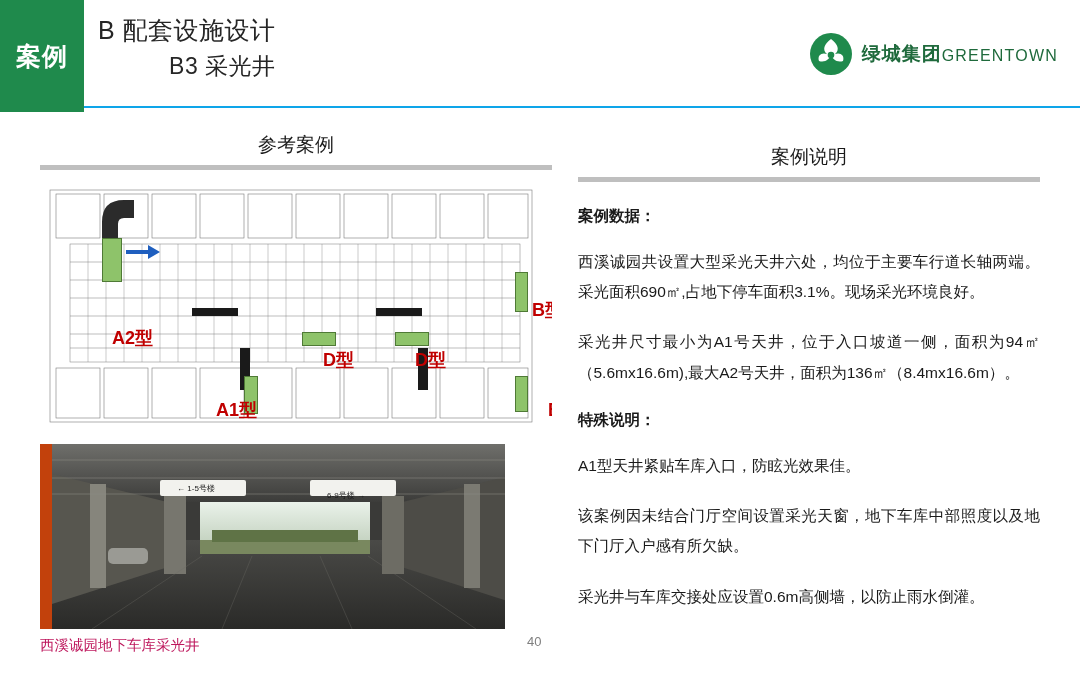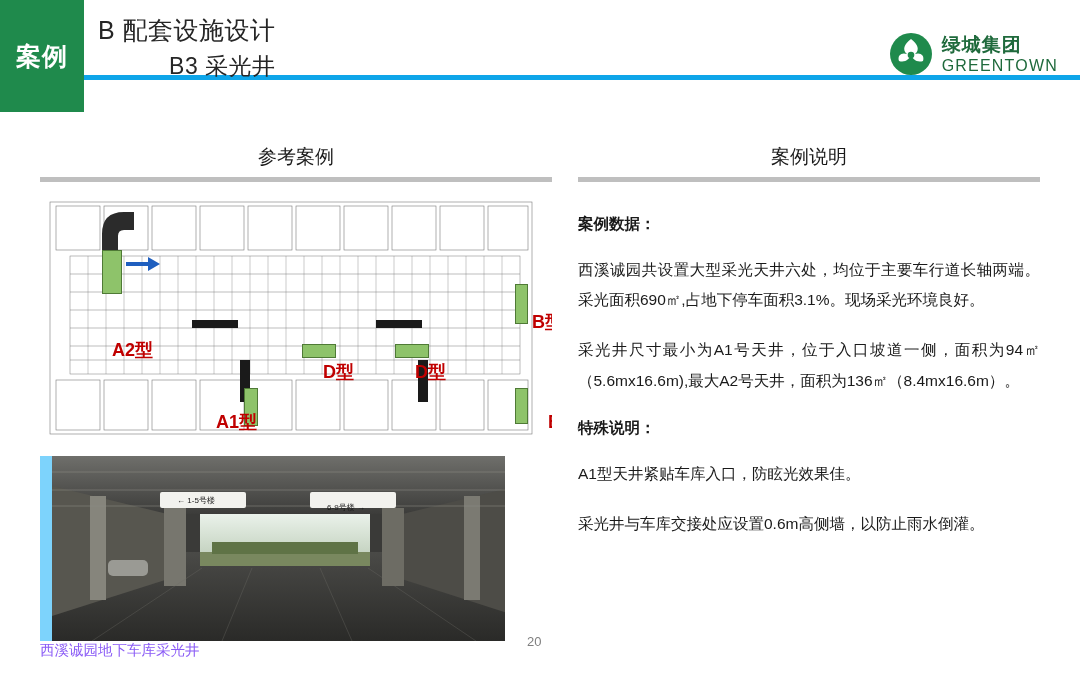--- a/index.html
+++ b/index.html
@@ -6,23 +6,23 @@
   html, body {
     width: 1080px; height: 675px;
     background: #ffffff;
     font-family: "Liberation Sans", sans-serif;
     overflow: hidden;
   }
   .slide { position: relative; width: 1080px; height: 675px; background: #fff; }
 
   
   .header {
-    position: absolute; left: 0; top: 0; width: 1080px; height: 80px;
+    position: absolute; left: 0; top: 0; width: 1080px; height: 108px;
     background: #ffffff;
-    border-bottom: 5px solid #0ea5e9;
+    border-bottom: 2px solid #0ea5e9;
   }
   .corner-tab {
     position: absolute; left: 0; top: 0; width: 84px; height: 112px;
     background: #1f8a4c;
     display: flex; align-items: center; justify-content: center;
   }
   .corner-tab span {
     color: #fff; font-size: 25px; font-weight: bold; letter-spacing: 1px;
     line-height: 1.15; text-align: center;
   }
@@ -32,26 +32,26 @@
     letter-spacing: 0.5px;
   }
   .title-sub {
     font-size: 23px; color: #262626; font-weight: normal; line-height: 1.4;
     margin-top: 2px; letter-spacing: 0.5px; text-align: right;
   }
 
   
   .logo { position: absolute; right: 22px; top: 32px; display: flex; align-items: center; gap: 9px; }
   .logo-mark { width: 44px; height: 44px; position: relative; }
-  .logo-text { display: flex; flex-direction: column; line-height: 1; }
+  .logo-text { display: flex; flex-direction: row; line-height: 1; }
   .logo-cn { font-size: 19px; color: #1f6a3c; font-weight: bold; letter-spacing: 1px; }
   .logo-en { font-size: 16px; color: #1f6a3c; letter-spacing: 1.2px; margin-top: 4px; }
 
   
-  .left-col { position: absolute; left: 40px; top: 140px; width: 512px; }
+  .left-col { position: absolute; left: 40px; top: 128px; width: 512px; }
   .col-head {
     position: relative; height: 34px;
     display: flex; align-items: center; justify-content: center;
   }
   .col-head .txt { font-size: 19px; color: #1a1a1a; }
   .col-rule { height: 5px; background: #bfbfbf; width: 100%; margin-top: 3px; }
 
   .map-box {
     position: relative; margin-top: 10px; width: 512px; height: 252px;
     background: #ffffff; overflow: hidden;
@@ -60,27 +60,27 @@
   .map-svg { position: absolute; left: 0; top: 0; }
 
   .tagbox {
     position: absolute; font-size: 18px; color: #c00000; font-weight: bold;
     white-space: nowrap;
   }
   .greenblock { position: absolute; background: #8ec36a; border: 1px solid #4f7a36; }
 
   .photo-box {
     position: relative; margin-top: 12px; width: 465px; height: 185px;
-    background: #7dd3fc; overflow: hidden; padding-left: 12px;
-  }
-  .caption { font-size: 14.5px; color: #8b5cf6; }
+    background: #c2410c; overflow: hidden; padding-left: 12px;
+  }
+  .caption { margin-top: 7px; font-size: 14.5px; color: #be185d; }
 
   
   .right-col { position: absolute; left: 578px; top: 140px; width: 462px; }
-  .body-head { font-size: 15.5px; color: #1a1a1a; font-weight: bold; margin-top: 32px; }
+  .body-head { font-size: 15.5px; color: #1a1a1a; font-weight: bold; margin-top: 24px; }
   .body-p {
     font-size: 15.5px; color: #1a1a1a; line-height: 1.95; margin-top: 20px;
     text-align: justify;
   }
   .gap { margin-top: 22px; }
 
   
   .page-num {
     position: absolute; left: 527px; top: 634px; font-size: 13px; color: #7f7f7f;
   }
@@ -283,19 +283,20 @@
       <div class="txt">案例说明</div>
     </div>
     <div class="col-rule"></div>
 
     <div class="body-head">案例数据：</div>
     <div class="body-p">西溪诚园共设置大型采光天井六处，均位于主要车行道长轴两端。采光面积690㎡,占地下停车面积3.1%。现场采光环境良好。</div>
     <div class="body-p">采光井尺寸最小为A1号天井，位于入口坡道一侧，面积为94㎡（5.6mx16.6m),最大A2号天井，面积为136㎡（8.4mx16.6m）。</div>
 
     <div class="body-head gap">特殊说明：</div>
     <div class="body-p">A1型天井紧贴车库入口，防眩光效果佳。</div>
+    <div class="body-p">该案例因未结合门厅空间设置采光天窗，地下车库中部照度以及地下门厅入户感有所欠缺。</div>
     <div class="body-p">采光井与车库交接处应设置0.6m高侧墙，以防止雨水倒灌。</div>
   </div>
 
-  <div class="page-num">20</div>
+  <div class="page-num">40</div>
 
 
 </div>
 
 </body></html>

